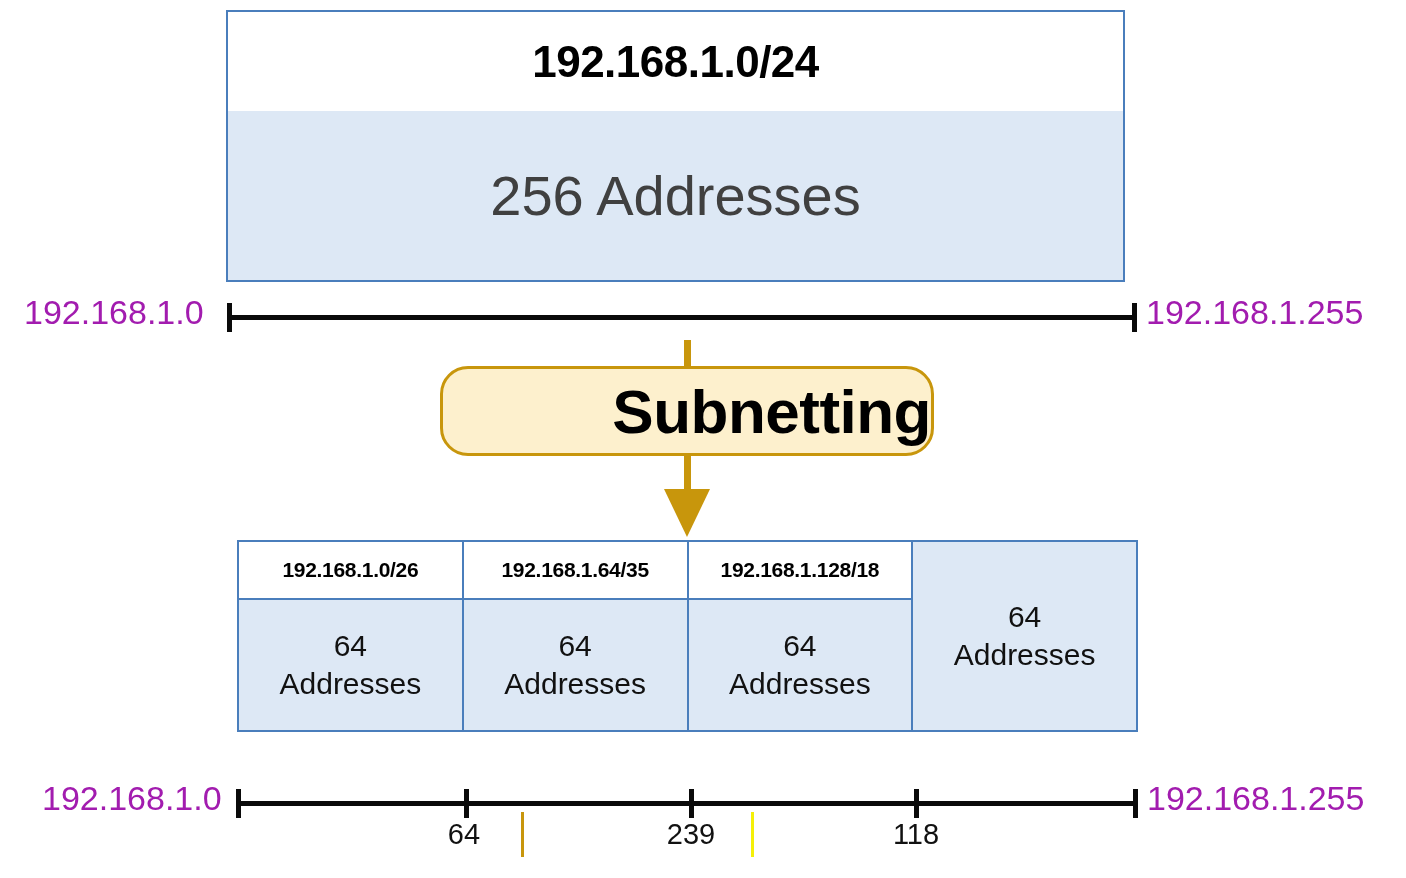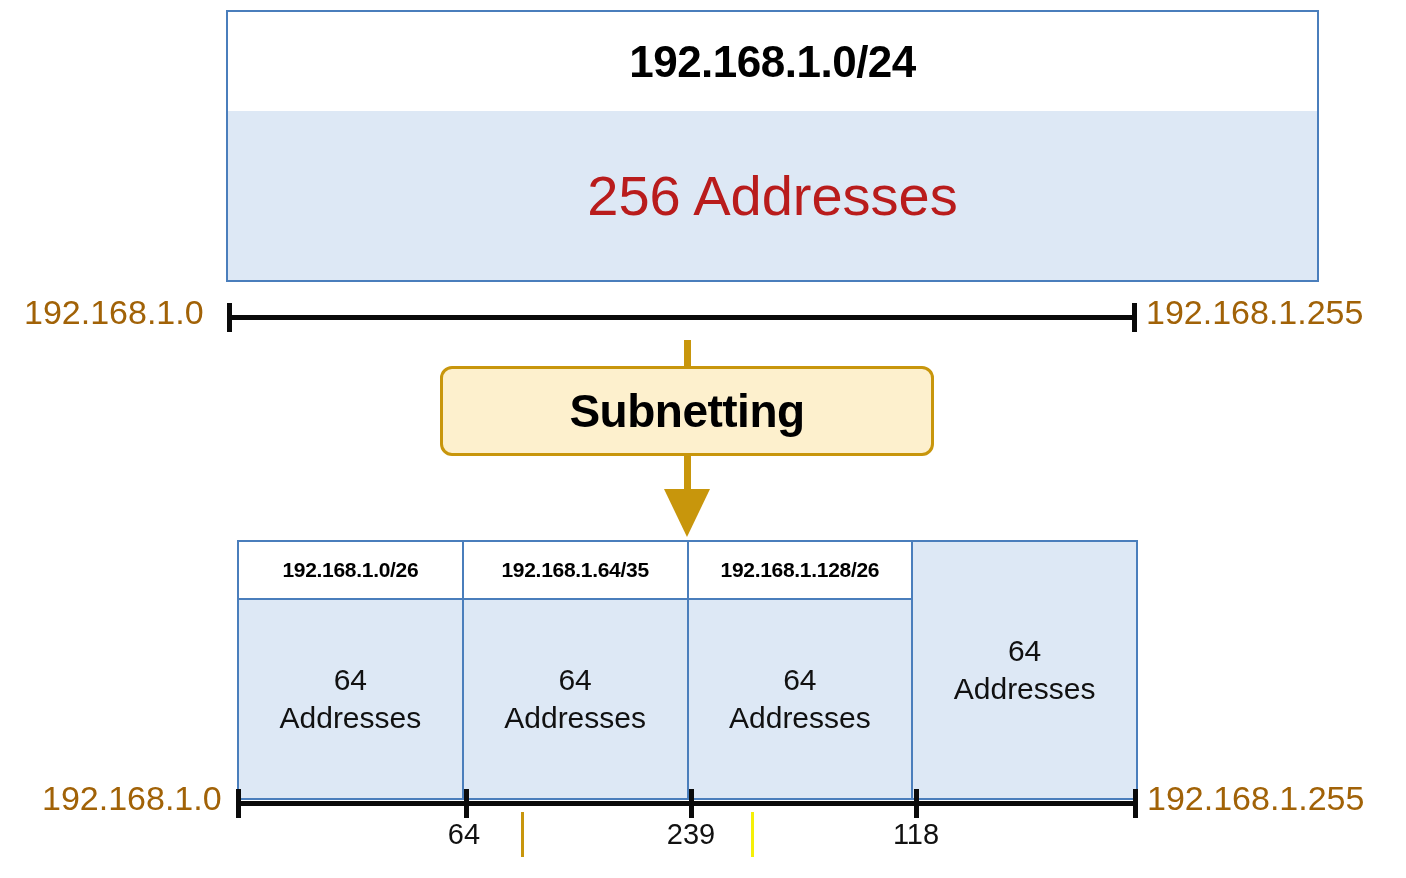--- a/index.html
+++ b/index.html
@@ -44,21 +44,21 @@
   }
   .net-body {
     position: absolute;
     left: 0; right: 0; top: 99px; bottom: 0;
     background: #dde8f5;
     display: flex;
     align-items: center;
     justify-content: center;
     font-size: 56px;
     font-weight: 300;
-    color: #b91c1c;
+    color: #404040;
   }
 
   
   .axis-line {
     background: #0a0a0a;
     height: 5px;
   }
   .axis-cap {
     background: #0a0a0a;
     width: 5px;
@@ -66,42 +66,42 @@
   }
   .axis-tick {
     background: #0a0a0a;
     width: 5px;
     height: 29px;
   }
   .axis-label {
     position: absolute;
     font-size: 34px;
     font-weight: 300;
-    color: #a16207;
+    color: #a21caf;
     white-space: nowrap;
   }
   .tick-label {
     position: absolute;
     font-size: 29px;
     font-weight: 300;
     color: #111;
     white-space: nowrap;
     text-align: center;
   }
 
   
   .badge {
     background: #fdf0cd;
     border: 3px solid #c8960c;
-    border-radius: 12px;
-    display: flex;
-    align-items: center;
-    justify-content: center;
+    border-radius: 28px;
+    display: flex;
+    align-items: center;
+    justify-content: flex-end;
     font-weight: bold;
-    font-size: 46px;
+    font-size: 62px;
     color: #000;
     letter-spacing: -0.5px;
   }
   .arrow-stem {
     background: #c8960c;
     width: 7px;
   }
   .arrow-head {
     width: 0; height: 0;
     border-left: 23px solid transparent;
@@ -150,21 +150,21 @@
   }
 
   
   .marker-stroke { width: 3px; }
 </style>
 </head>
 <body>
 
 <div id="canvas">
 
-  <div class="abs net-block" style="left:226px; top:10px; width:1093px; height:272px;">
+  <div class="abs net-block" style="left:226px; top:10px; width:899px; height:272px;">
     <div class="net-title">192.168.1.0/24</div>
     <div class="net-body">256 Addresses</div>
   </div>
 
   <div class="abs axis-label" style="left:24px; top:293px;">192.168.1.0</div>
 
   <div class="abs axis-cap" style="left:227px; top:303px;"></div>
   <div class="abs axis-line" style="left:227px; top:315px; width:910px;"></div>
   <div class="abs axis-cap" style="left:1132px; top:303px;"></div>
 
@@ -172,40 +172,40 @@
 
   <div class="abs arrow-stem" style="left:684px; top:340px; height:30px;"></div>
 
   <div class="abs badge" style="left:440px; top:366px; width:494px; height:90px;">
     <span>Subnetting</span>
   </div>
 
   <div class="abs arrow-stem" style="left:684px; top:453px; height:38px;"></div>
   <div class="abs arrow-head" style="left:664px; top:489px;"></div>
 
-  <div class="abs subnet-table" style="left:237px; top:540px; width:901px; height:260px;">
+  <div class="abs subnet-table" style="left:237px; top:540px; width:901px; height:192px;">
 
     <div class="subnet-col">
       <div class="subnet-head">192.168.1.0/26</div>
       <div class="subnet-body">
         <span>64</span>
         <span>Addresses</span>
       </div>
     </div>
 
     <div class="subnet-col">
       <div class="subnet-head">192.168.1.64/35</div>
       <div class="subnet-body">
         <span>64</span>
         <span>Addresses</span>
       </div>
     </div>
 
     <div class="subnet-col">
-      <div class="subnet-head">192.168.1.128/26</div>
+      <div class="subnet-head">192.168.1.128/18</div>
       <div class="subnet-body">
         <span>64</span>
         <span>Addresses</span>
       </div>
     </div>
 
     <div class="subnet-col">
       <div class="subnet-body">
         <span>64</span>
         <span>Addresses</span>

